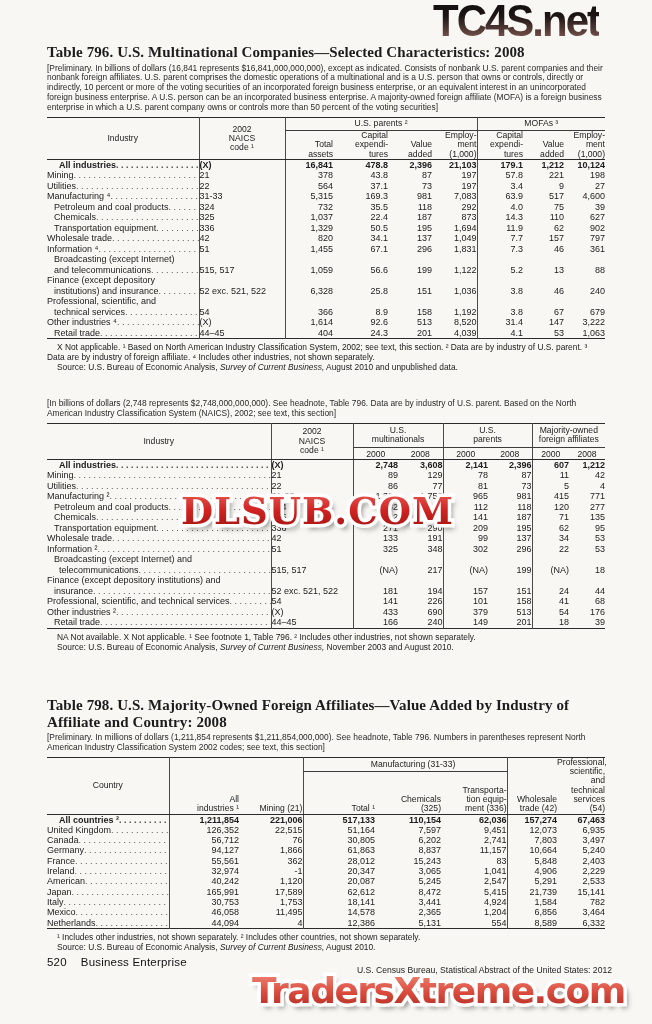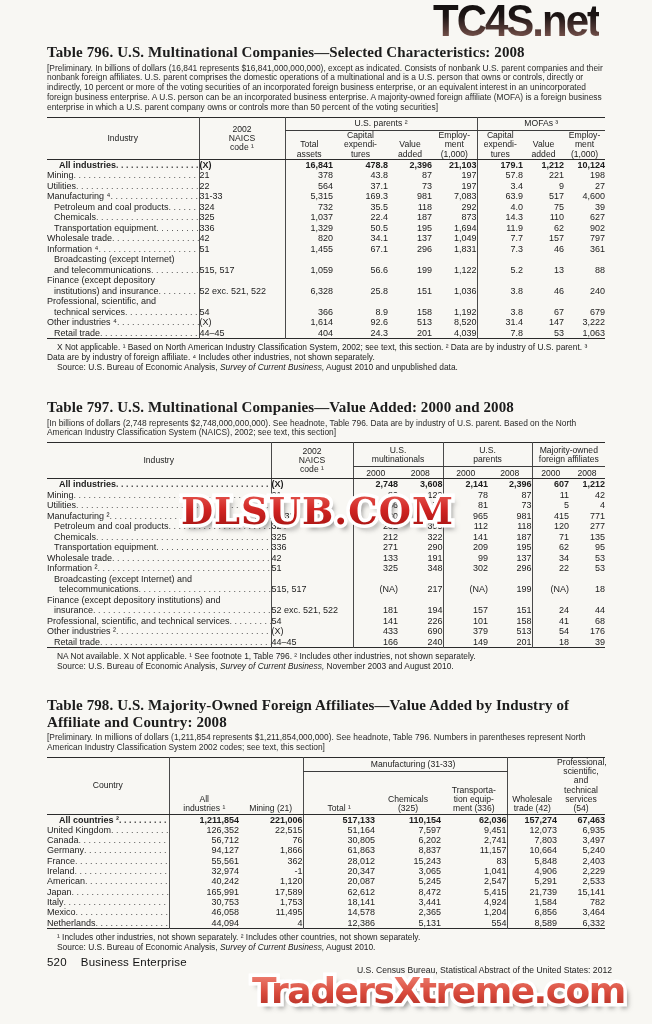--- a/index.html
+++ b/index.html
@@ -15,21 +15,21 @@
   .hnote{font-size:8.4px;line-height:9.9px;margin:0 0 4px 0;color:#2a2a2a;}
 
   table.tbl{width:558px;border-collapse:collapse;table-layout:fixed;
             border-top:1.5px solid #2b2b2b;border-bottom:1.5px solid #2b2b2b;}
   .tbl th{font-weight:normal;font-size:8.6px;line-height:9.3px;padding:0;color:#1c1c1c;}
   .pre{white-space:pre-line;}
   .vl{border-left:1px solid #4a4a4a;}
   .hb{border-bottom:1px solid #2b2b2b;}
   .h-ind{text-align:center;vertical-align:middle;}
   .h-grp{text-align:center;vertical-align:middle;border-bottom:1px solid #3c3c3c;}
-  .h-col{text-align:center;vertical-align:bottom;padding:0 2px 2px 0;}
+  .h-col{text-align:right;vertical-align:bottom;padding:0 2px 2px 0;}
   .h-yr{text-align:center;vertical-align:bottom;padding-bottom:1px;}
   .t796 .h-grp{height:12px;}
   .t796 .h-col{height:27px;}
   .t797 .h-grp{height:23px;}
   .t797 .h-yr{height:11px;}
   .t798 .h-grp{height:11px;padding-left:16px;}
   .t798 .h-col{height:36px;}
 
   .tbl td{padding:0;height:10.5px;line-height:10.5px;font-size:9px;vertical-align:middle;}
   .t798 td{height:10.3px;line-height:10.3px;}
@@ -378,32 +378,31 @@
               <div class="lblc" style="padding-left: 7px;">
                 <span class="lt">Retail trade</span>
                 <span class="dots"></span>
               </div>
             </td>
             <td class="naics vl">44–45</td>
             <td class="num vl">404</td>
             <td class="num">24.3</td>
             <td class="num">201</td>
             <td class="num">4,039</td>
-            <td class="num vl">7.8</td>
+            <td class="num vl">4.1</td>
             <td class="num">53</td>
             <td class="num">1,063</td>
           </tr>
         </tbody>
     </table>
     <p class="fn">X Not applicable. ¹ Based on North American Industry Classification System, 2002; see text, this section. ² Data are by industry of U.S. parent. ³ Data are by industry of foreign affiliate. ⁴ Includes other industries, not shown separately.</p>
     <p class="fn src"><span>Source: U.S. Bureau of Economic Analysis, </span><i>Survey of Current Business,</i><span> August 2010 and unpublished data.</span></p>
   </section>
 
   <section class="sec" id="s797">
-    <h2 class="ttl">Table 797. U.S. Multinational Companies—Value Added: 2000 and 2008</h2>
     <p class="hnote">[In billions of dollars (2,748 represents $2,748,000,000,000). See headnote, Table 796. Data are by industry of U.S. parent. Based on the North American Industry Classification System (NAICS), 2002; see text, this section]</p>
     <table class="tbl t797">
       <colgroup>
         <col style="width:224px">
           <col style="width:82px">
           <col style="width:45px">
           <col style="width:45px">
         <col style="width:45px">
           <col style="width:44px">
           <col style="width:37px">

